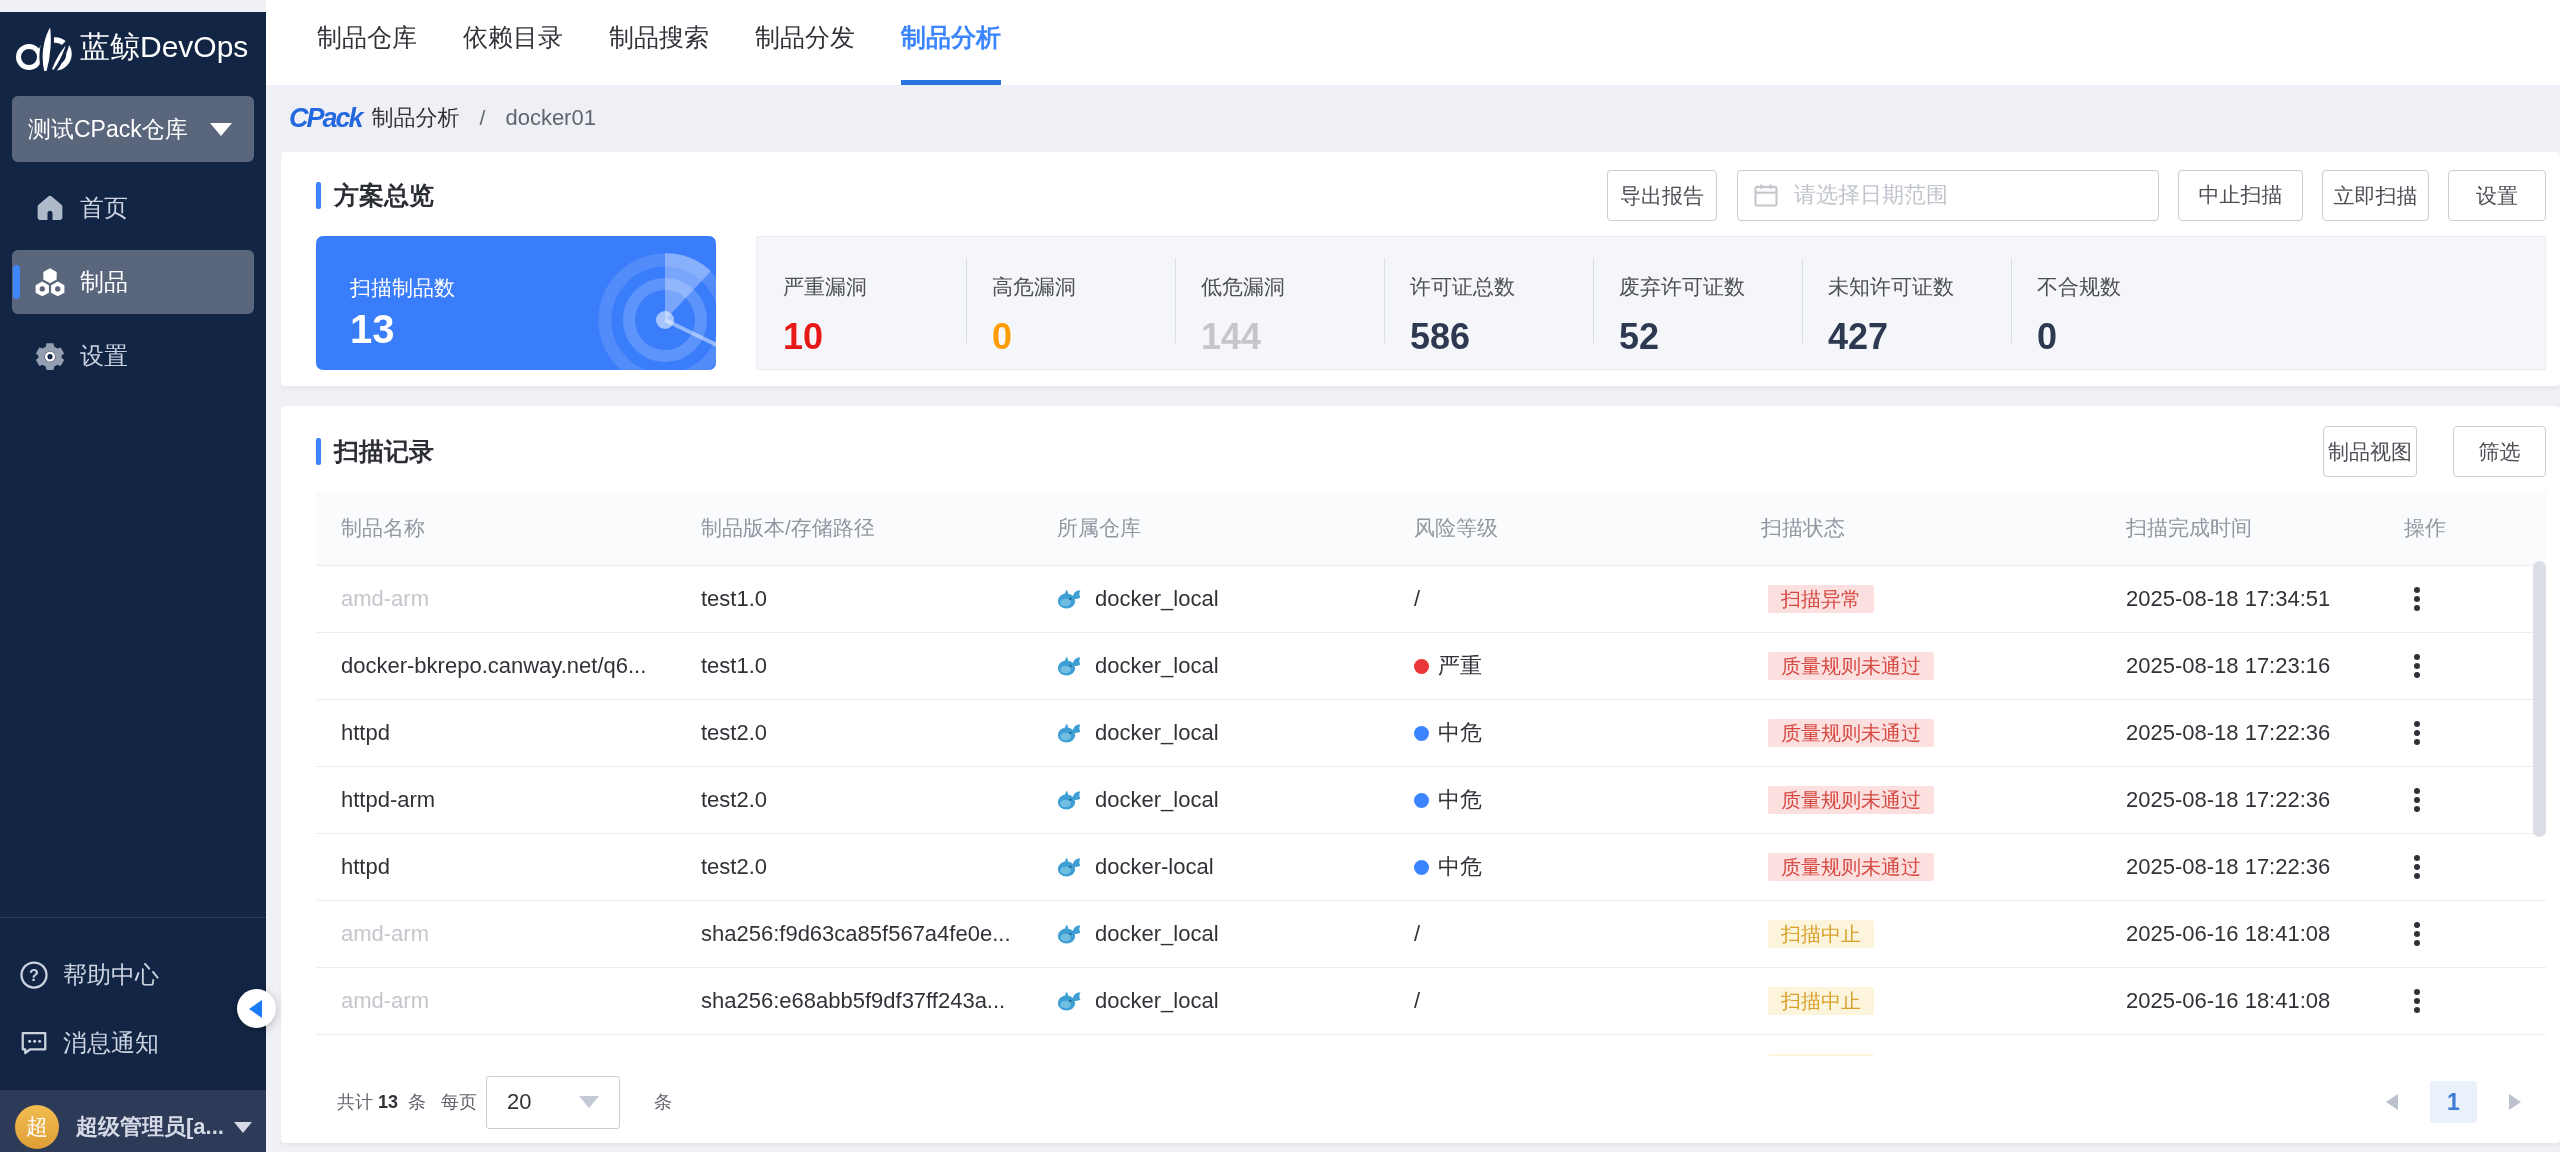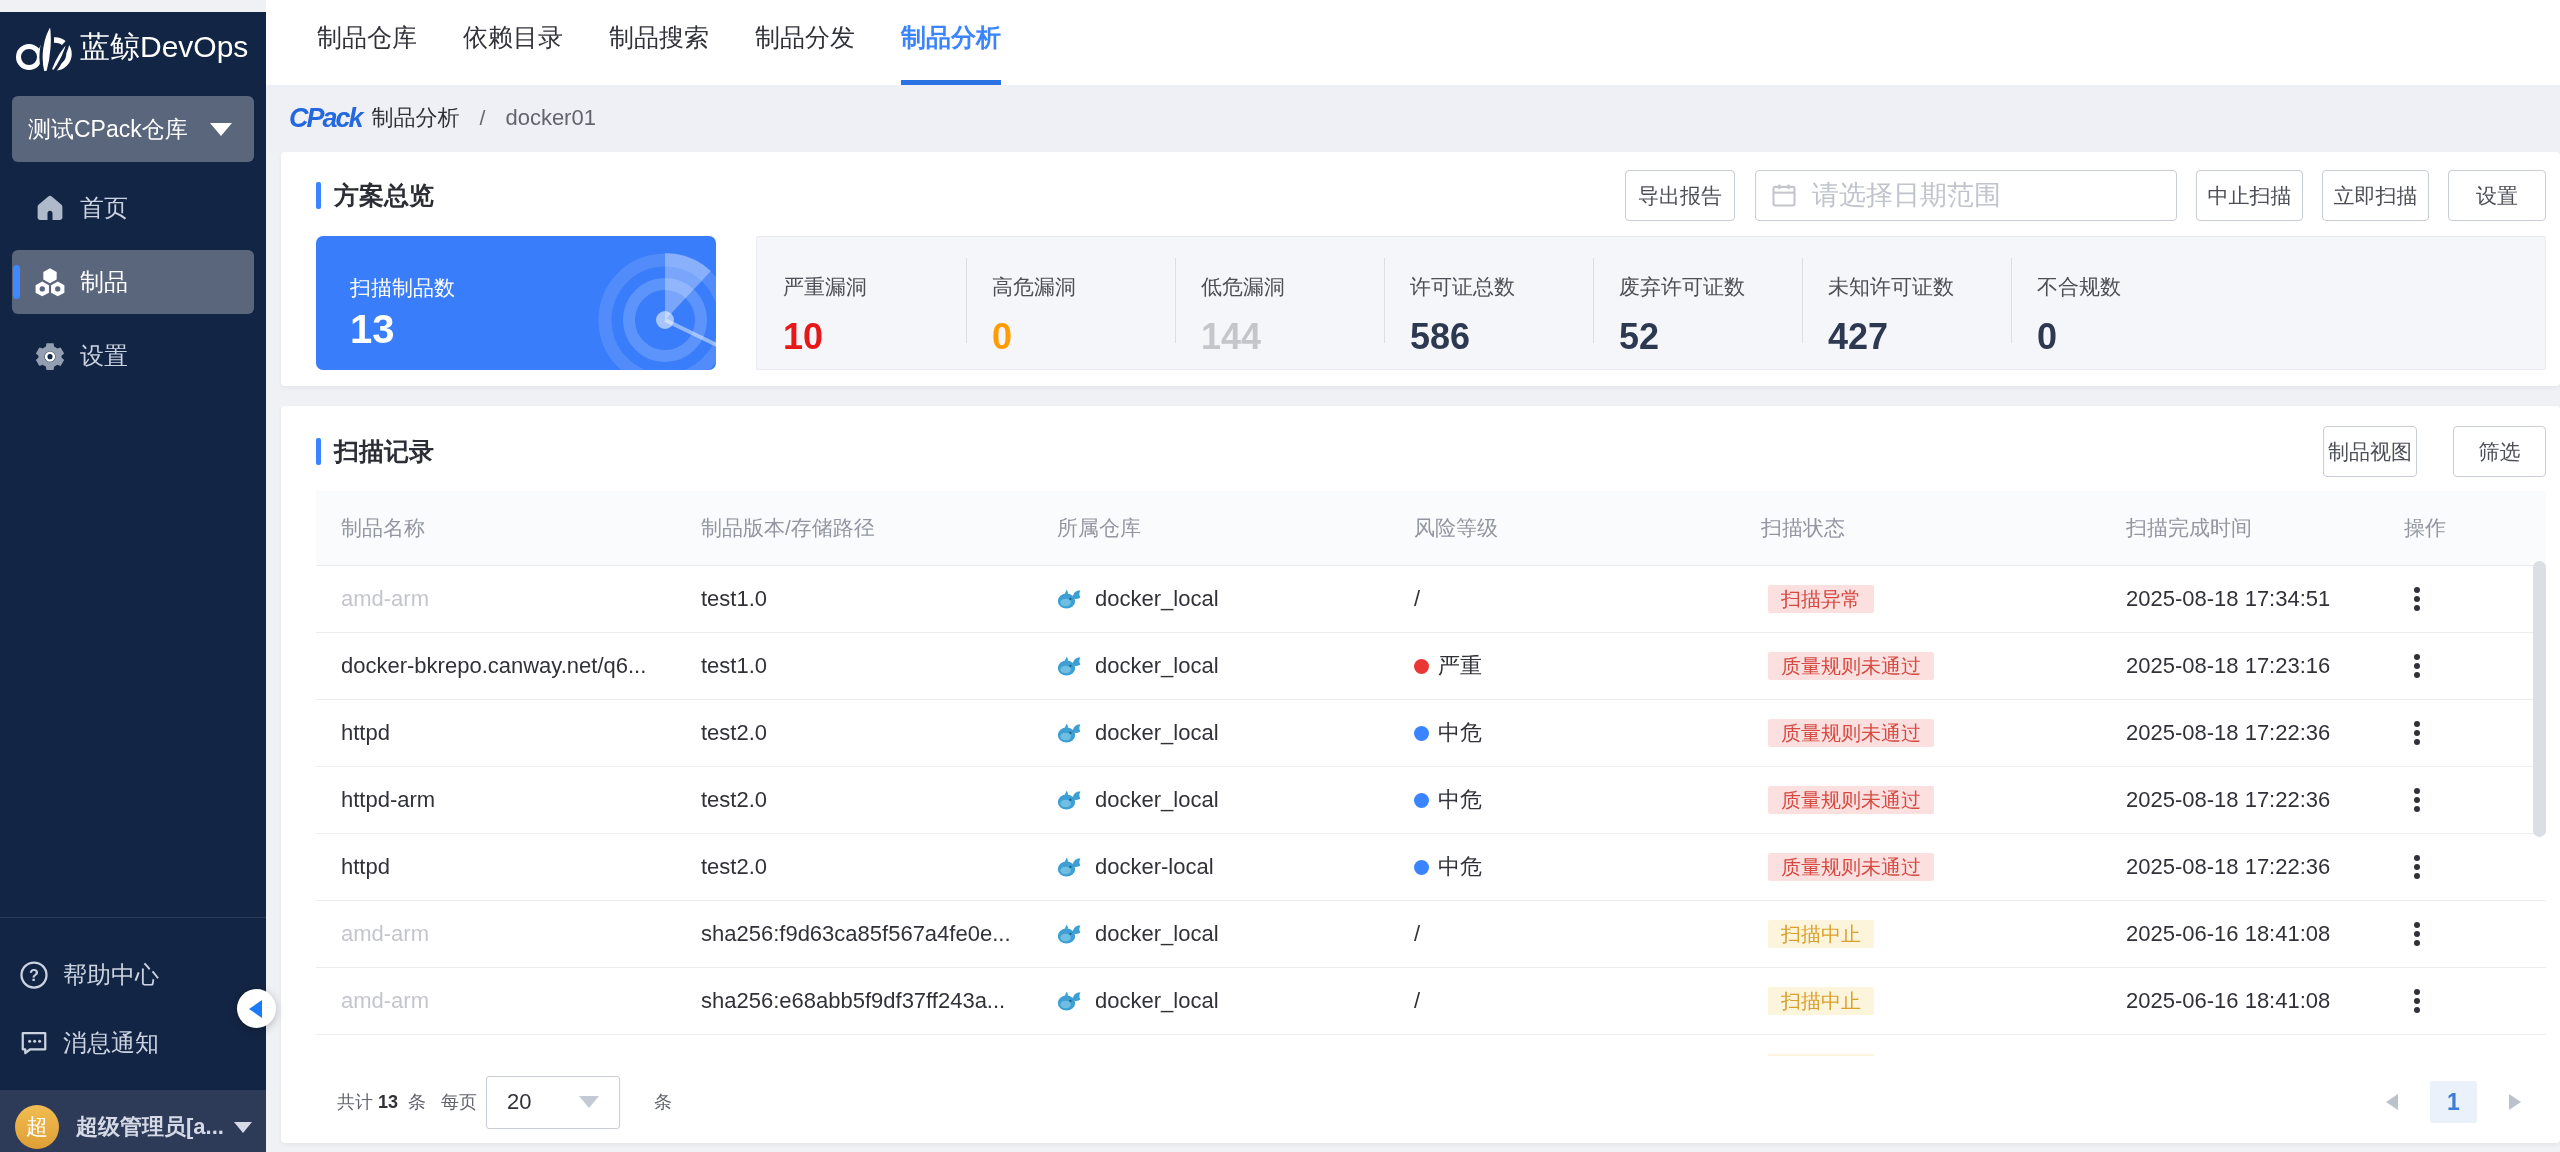--- a/index.html
+++ b/index.html
@@ -42,22 +42,22 @@
 .bc-sub { font-size:22px; color:#63656e; }
 
 .content { padding:1px 0 0 15px; }
 .card { background:#fff; border-radius:4px; box-shadow:0 2px 4px rgba(25,25,41,0.05); }
 .card1 { height:234px; padding:17px 14px 0 35px; }
 .card-head { display:flex; align-items:center; height:52px; }
 .card-title { font-size:25px; font-weight:bold; color:#2c2e36; display:flex; align-items:center; }
 .card-title::before { content:""; width:5px; height:27px; background:#3a84ff; border-radius:2px; margin-right:13px; }
 .head-btns { margin-left:auto; display:flex; align-items:center; }
 .btn { height:51px; line-height:49px; border:1px solid #c9cdd4; border-radius:4px; background:#fff; font-size:21px; color:#4d4f56; margin-left:19px; text-align:center; }
-.b1 { width:110px; } .b2 { width:107px; } .b3 { width:107px; } .b4 { width:98px; } .b5 { width:94px; } .b6 { width:93px; margin-left:36px; }
-.date-input { width:422px; height:51px; border:1px solid #c9cdd4; border-radius:4px; background:#fff; margin-left:20px; display:flex; align-items:center; padding:0 14px; color:#c0c4cc; font-size:27px; }
+.b1 { width:110px; } .b2 { width:125px;font-family:Liberation Serif, serif; } .b3 { width:107px; } .b4 { width:98px; } .b5 { width:94px; } .b6 { width:93px; margin-left:36px; }
+.date-input { width:422px; height:51px; border:1px solid #c9cdd4; border-radius:4px; background:#fff; margin-left:20px; display:flex; align-items:center; padding:0 14px; color:#c0c4cc; font-size:22px; }
 .date-input .cal { margin-right:14px; display:flex; }
 .overview { display:flex; margin-top:15px; }
 .blue-card { width:400px; height:134px; background:#3a7dfa; border-radius:7px; color:#fff; padding:38px 0 0 34px; position:relative; overflow:hidden; margin-right:40px; }
 .blue-card .bc-label { font-size:21px; }
 .blue-card .bc-num { font-size:40px; font-weight:bold; margin-top:5px; }
 .stats-panel { flex:1; height:134px; background:#f5f6fa; border:1px solid #eaebf0; border-radius:2px; display:flex; }
 .stat { width:209px; padding:36px 0 0 26px; position:relative; }
 .stat + .stat::before { content:""; position:absolute; left:0; top:21px; bottom:26px; width:1px; background:#dcdee5; }
 .stat .s-label { font-size:21px; color:#4d4f56; }
 .stat .s-num { font-size:36px; font-weight:bold; margin-top:15px; color:#2c3950; }

